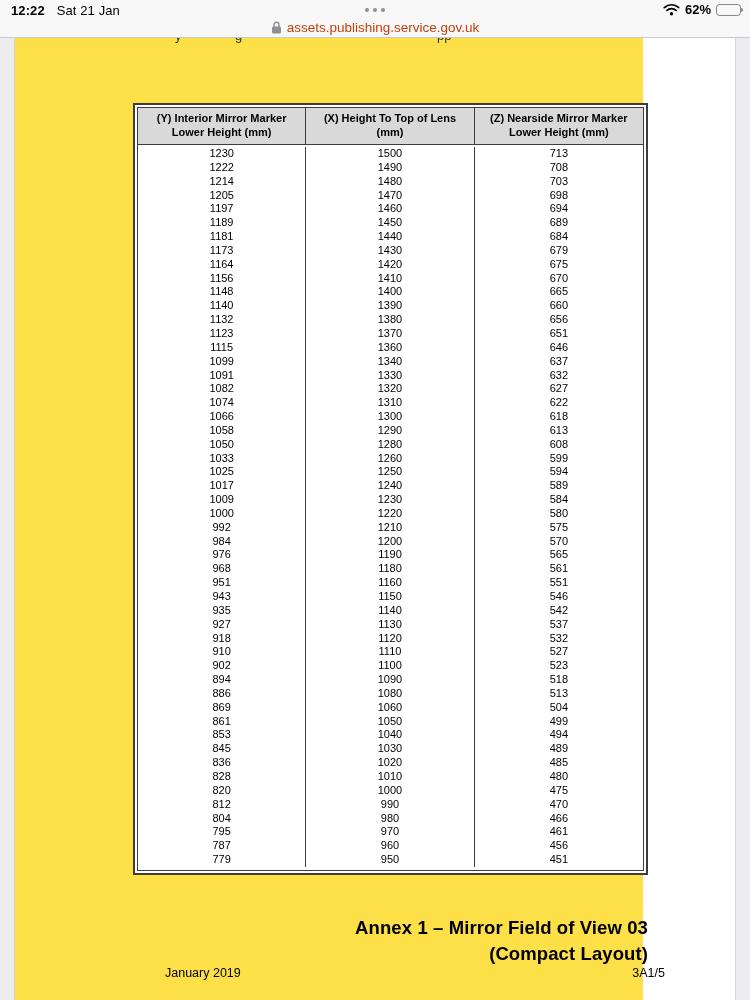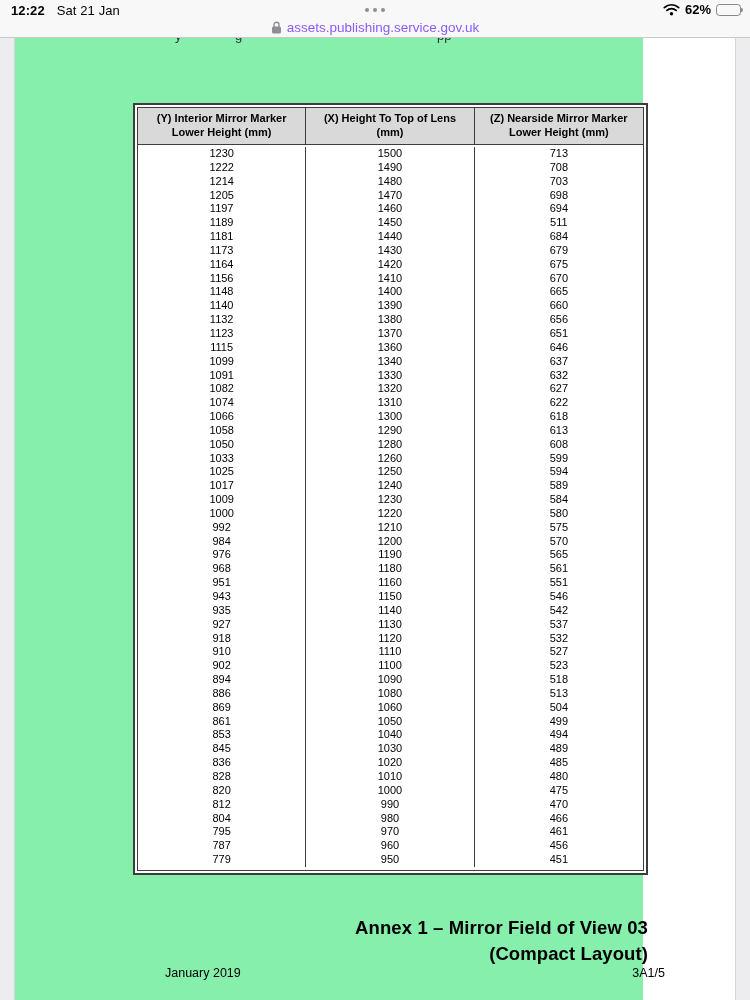--- a/index.html
+++ b/index.html
@@ -18,29 +18,29 @@
   .tab-dots i { width:4px; height:4px; border-radius:50%; background:#8e8e93; display:block; }
   .status-right { position:absolute; right:9px; top:0; display:flex; align-items:center; gap:5px;
     font-size:13px; font-weight:600; color:#000; }
   .battery { position:relative; width:25px; height:12px; border:1px solid rgba(0,0,0,.45);
     border-radius:3.5px; padding:1px; }
   .battery-fill { height:100%; background:#000; border-radius:1.5px; }
   .battery-nub { position:absolute; right:-3px; top:3.5px; width:2px; height:4px;
     background:rgba(0,0,0,.45); border-radius:0 2px 2px 0; }
   .url-row { position:absolute; top:18px; left:0; width:100%; height:18px;
     display:flex; align-items:center; justify-content:center; gap:5px; }
-  .url-text { font-size:13.5px; color:#8b5cf6;text-align:right; }
+  .url-text { font-size:13.5px; color:#c2410c;text-align:right; }
 
   
   .gutter { position:absolute; top:38px; height:962px; width:15px; background:#ededf0; z-index:2; }
   .gutter.left  { left:0;  border-right:1px solid #d6d6d9; }
   .gutter.right { right:0; border-left:1px solid #d6d6d9; }
 
   
-  .page { position:absolute; top:38px; left:15px; width:628px; height:962px; background:#86efac; }
+  .page { position:absolute; top:38px; left:15px; width:628px; height:962px; background:#fde047; }
   .clip-strip { position:absolute; top:0; left:0; width:100%; height:6px; overflow:hidden; }
   .clip-strip span { position:absolute; top:-10px; font-size:13px; color:#333; }
 
   
   .doc-table { position:absolute; left:118px; top:65px; width:515px;
     border:2px solid #3d3d3d; padding:2px; background:#fff; }
   .table-inner { border:1px solid #3d3d3d; }
   .t-head { display:grid; grid-template-columns:1fr 1fr 1fr; }
   .t-head .h-cell { background:#d9d9d9; border-bottom:1px solid #3d3d3d;
     text-align:center; font-weight:700; font-size:11px; line-height:13.5px;
@@ -149,21 +149,21 @@
             <div class="t-cell">698</div>
           </div>
           <div class="t-row">
             <div class="t-cell">1197</div>
             <div class="t-cell">1460</div>
             <div class="t-cell">694</div>
           </div>
           <div class="t-row">
             <div class="t-cell">1189</div>
             <div class="t-cell">1450</div>
-            <div class="t-cell">511</div>
+            <div class="t-cell">689</div>
           </div>
           <div class="t-row">
             <div class="t-cell">1181</div>
             <div class="t-cell">1440</div>
             <div class="t-cell">684</div>
           </div>
           <div class="t-row">
             <div class="t-cell">1173</div>
             <div class="t-cell">1430</div>
             <div class="t-cell">679</div>

